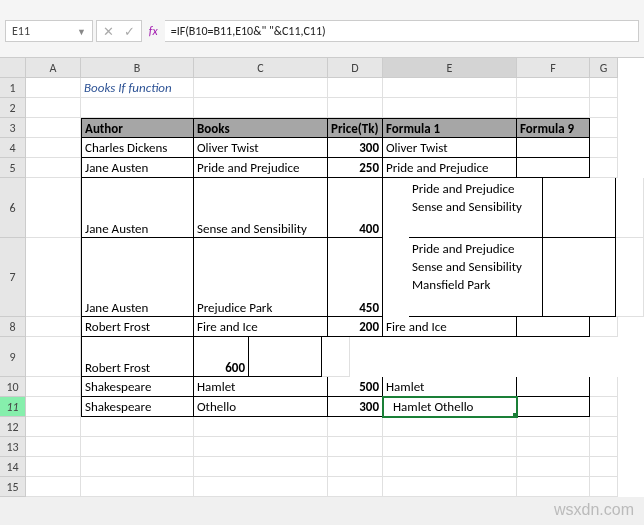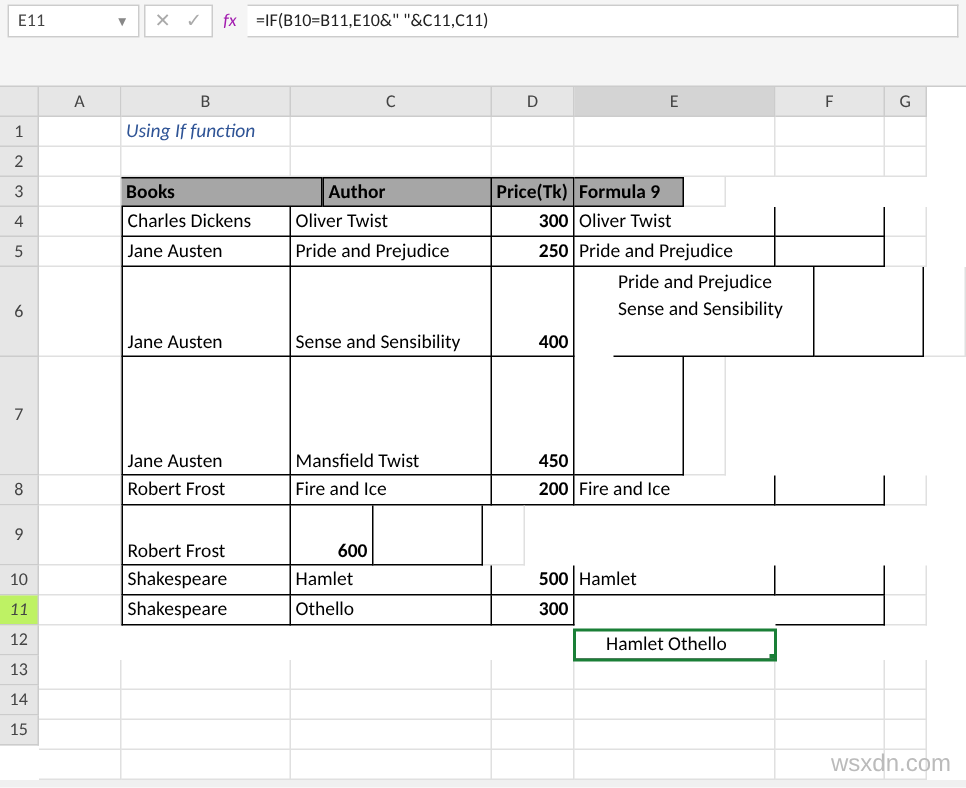--- a/index.html
+++ b/index.html
@@ -12,21 +12,21 @@
       font-size: 13px;
       background: #f0f0f0;
       width: 644px;
       height: 525px;
       overflow: hidden;
       position: relative;
     }
     .formula-bar-area {
       background: #f5f5f5;
       border-bottom: 1px solid #ccc;
-      padding: 3px 5px 20px 5px;
+      padding: 20px 5px 20px 5px;
       display: flex;
       align-items: flex-start;
       gap: 3px;
       height: 58px;
       text-align: right;
     }
     .name-box {
       background: white;
       border: 1px solid #ccc;
       width: 88px;
@@ -114,21 +114,21 @@
       border-right: 1px solid #ccc;
       border-bottom: 1px solid #ccc;
       text-align: center;
       font-size: 12px;
       color: #444;
       display: flex;
       align-items: center;
       justify-content: center;
     }
     .row-header.selected {
-      background: #bef264;
+      background: #86efac;
       font-style: italic;
     }
     .grid-body {
       position: relative;
     }
     .grid-row {
       display: flex;
     }
     .cell {
       border-right: 1px solid #e0e0e0;
@@ -179,22 +179,21 @@
       padding-top: 2px;
       margin-left: 26px;
     }
     .valign-bottom {
       align-items: flex-end;
     }
     .selected-cell {
       outline: 2px solid #1a7f37;
       outline-offset: -1px;
       position: relative;
-      padding-left: 21px;
-      margin-top: 23px;
+      padding-left: 10px;
     }
     .selected-cell::after {
       content: '';
       position: absolute;
       bottom: -3px;
       right: -3px;
       width: 6px;
       height: 6px;
       background: #1a7f37;
     }
@@ -256,43 +255,44 @@
         <div class="row-header row-std selected">11</div>
         <div class="row-header row-std">12</div>
         <div class="row-header row-std">13</div>
         <div class="row-header row-std">14</div>
         <div class="row-header row-std">15</div>
       </div>
       <div class="grid-body">
 
         <div class="grid-row">
           <div class="cell col-A row-std"></div>
-          <div class="cell col-B row-std title-cell">Using If function</div>
+          <div class="cell col-B row-std title-cell">Books If function</div>
           <div class="cell col-C row-std"></div>
           <div class="cell col-D row-std"></div>
           <div class="cell col-E row-std"></div>
           <div class="cell col-F row-std"></div>
           <div class="cell col-G row-std"></div>
         </div>
 
         <div class="grid-row">
           <div class="cell col-A row-std"></div>
           <div class="cell col-B row-std"></div>
           <div class="cell col-C row-std"></div>
           <div class="cell col-D row-std"></div>
           <div class="cell col-E row-std"></div>
           <div class="cell col-F row-std"></div>
           <div class="cell col-G row-std"></div>
         </div>
 
         <div class="grid-row">
           <div class="cell col-A row-std"></div>
+          <div class="cell col-B row-std tbl-header tbl-cell-l" style="border-top:1px solid #000">Author</div>
           <div class="cell col-C row-std tbl-header" style="border-top:1px solid #000">Books</div>
-          <div class="cell col-B row-std tbl-header tbl-cell-l" style="border-top:1px solid #000">Author</div>
           <div class="cell col-D row-std tbl-header" style="border-top:1px solid #000">Price(Tk)</div>
+          <div class="cell col-E row-std tbl-header" style="border-top:1px solid #000">Formula 1</div>
           <div class="cell col-F row-std tbl-header" style="border-top:1px solid #000">Formula 9</div>
           <div class="cell col-G row-std"></div>
         </div>
 
         <div class="grid-row">
           <div class="cell col-A row-std"></div>
           <div class="cell col-B row-std tbl-border tbl-cell-l">Charles Dickens</div>
           <div class="cell col-C row-std tbl-border">Oliver Twist</div>
           <div class="cell col-D row-std tbl-border num">300</div>
           <div class="cell col-E row-std tbl-border">Oliver Twist</div>
@@ -316,22 +316,23 @@
           <div class="cell col-C row-tall-3 tbl-border valign-bottom">Sense and Sensibility</div>
           <div class="cell col-D row-tall-3 tbl-border num valign-bottom">400</div>
           <div class="cell col-E row-tall-3 tbl-border multi">Pride and Prejudice Sense and Sensibility</div>
           <div class="cell col-F row-tall-3 tbl-border"></div>
           <div class="cell col-G row-tall-3"></div>
         </div>
 
         <div class="grid-row">
           <div class="cell col-A row-tall-4"></div>
           <div class="cell col-B row-tall-4 tbl-border tbl-cell-l valign-bottom">Jane Austen</div>
-          <div class="cell col-C row-tall-4 tbl-border valign-bottom">Mansfield Twist</div>
+          <div class="cell col-C row-tall-4 tbl-border valign-bottom">Prejudice Park</div>
           <div class="cell col-D row-tall-4 tbl-border num valign-bottom">450</div>
+          <div class="cell col-E row-tall-4 tbl-border multi">Pride and Prejudice Sense and Sensibility Mansfield Park</div>
           <div class="cell col-F row-tall-4 tbl-border"></div>
           <div class="cell col-G row-tall-4"></div>
         </div>
 
         <div class="grid-row">
           <div class="cell col-A row-std"></div>
           <div class="cell col-B row-std tbl-border tbl-cell-l">Robert Frost</div>
           <div class="cell col-C row-std tbl-border">Fire and Ice</div>
           <div class="cell col-D row-std tbl-border num">200</div>
           <div class="cell col-E row-std tbl-border">Fire and Ice</div>

